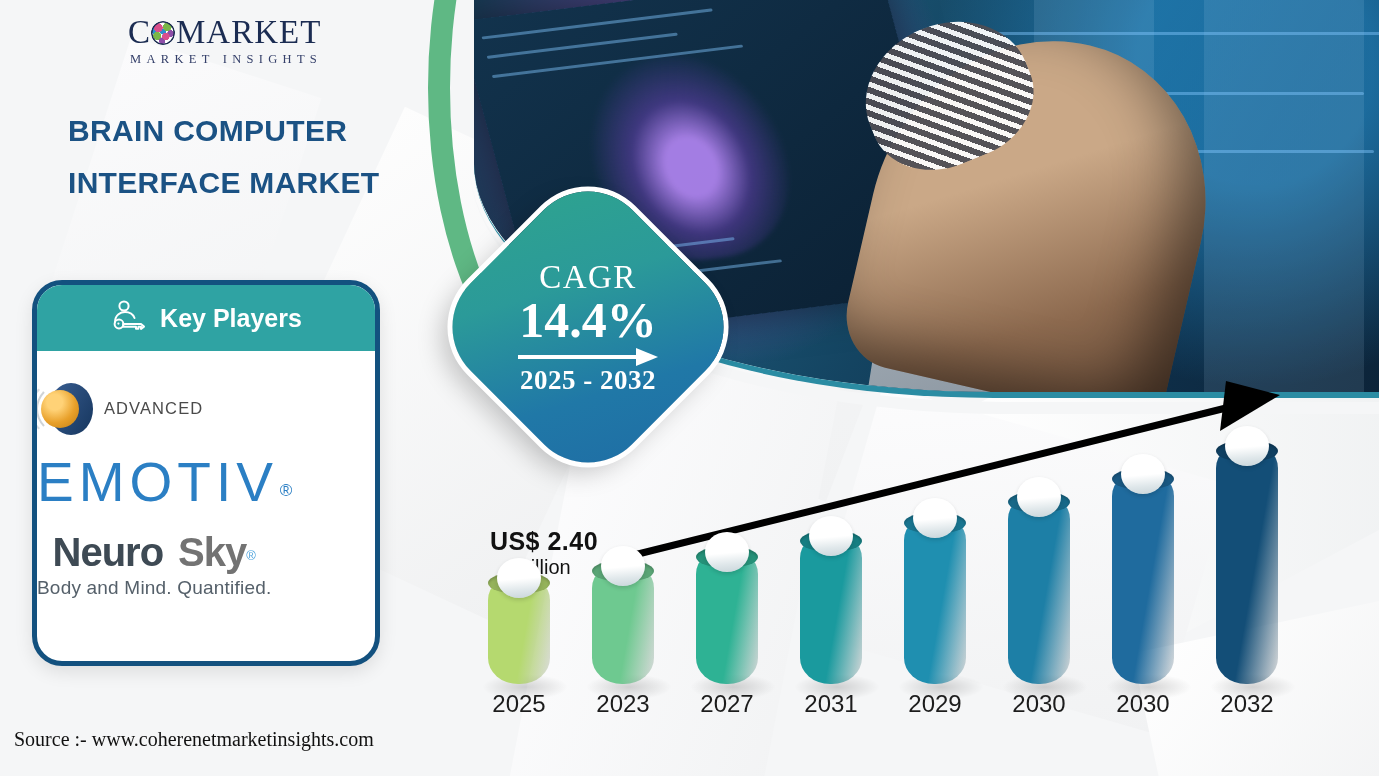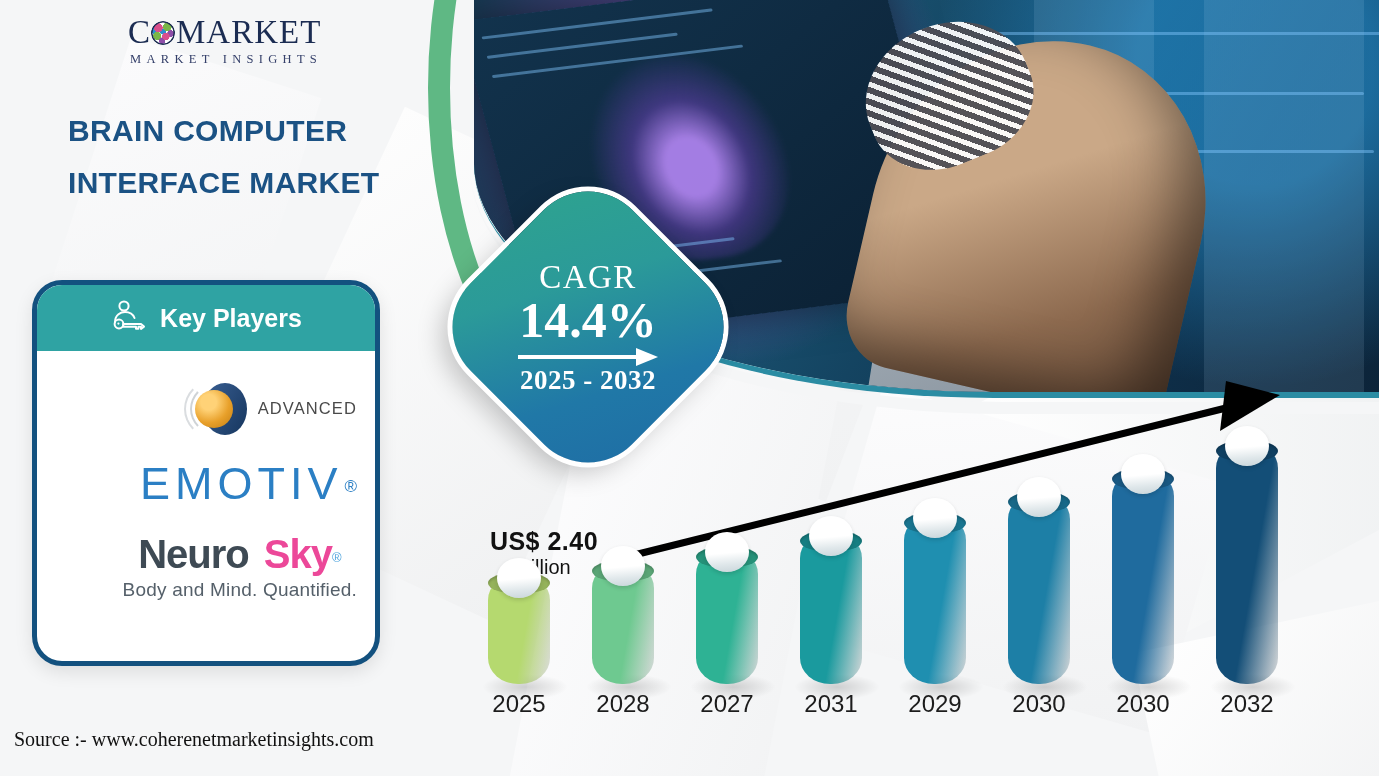--- a/index.html
+++ b/index.html
@@ -124,47 +124,47 @@
   
   #kp-card {
     position:absolute; left:32px; top:280px; width:348px; height:386px;
     border:5px solid #13517f; border-radius:30px; background:#fff; overflow:hidden;
     box-shadow:0 6px 18px rgba(0,0,0,.10);
   }
   #kp-head {
     height:66px; background:#2fa3a3; display:flex; align-items:center; justify-content:center; gap:12px;
   }
   #kp-head .label { color:#fff; font-size:25px; font-weight:bold; }
-  #kp-body { padding:16px 18px 10px; display:flex; flex-direction:column; align-items:flex-end; gap:6px; }
+  #kp-body { padding:16px 0 10px; display:flex; flex-direction:column; align-items:flex-start; }
 
   .abm { display:flex; align-items:center; gap:11px; margin-top:14px; }
   .abm-mark { position:relative; width:56px; height:56px; }
   .abm-mark .crescent {
     position:absolute; left:12px; top:2px; width:44px; height:52px; border-radius:50%;
     background:linear-gradient(120deg,#3a5f93,#16365e);
   }
   .abm-mark .ball {
     position:absolute; left:4px; top:9px; width:38px; height:38px; border-radius:50%;
     background:radial-gradient(circle at 36% 32%, #ffd277 0 22%, #e8a02a 58%, #c07c12 100%);
   }
   .abm-mark .arc {
     position:absolute; border:2px solid #cfd3d6; border-radius:50%;
     border-right-color:transparent; border-top-color:transparent; border-bottom-color:transparent;
   }
   .abm-mark .a1 { left:-1px; top:3px; width:50px; height:50px; }
   .abm-mark .a2 { left:-7px; top:-1px; width:58px; height:58px; border-color:transparent; border-left-color:#dadde0; }
   .abm-text { font-size:16.5px; letter-spacing:1.1px; color:#4a4a4a; line-height:1.45; }
 
   .emotiv { margin-top:20px; display:flex; align-items:flex-end; }
-  .emotiv .t { font-size:45px; color:#2b7fc4; letter-spacing:5px; line-height:.92; font-weight:400; }
+  .emotiv .t { font-size:55px; color:#2b7fc4; letter-spacing:5px; line-height:.92; font-weight:400; }
   .emotiv .r { font-size:17px; color:#2b7fc4; margin-left:2px; margin-bottom:7px; }
 
   .nsky { margin-top:22px; text-align:center; }
   .nsky .w1 { font-size:40px; font-weight:bold; color:#3e4a54; letter-spacing:-1px; }
-  .nsky .w2 { font-size:40px; font-weight:bold; color:#ec4899; letter-spacing:-1px;margin-left:15px; }
+  .nsky .w2 { font-size:40px; font-weight:bold; color:#737373; letter-spacing:-1px;margin-left:15px; }
   .nsky .reg { font-size:13px; color:#4fa4dd; vertical-align:super; }
   .nsky .tag { font-size:19px; color:#55606a; margin-top:2px; letter-spacing:.2px; }
 
   
   #cagr {
     position:absolute; left:474px; top:213px; width:228px; height:228px;
     transform:rotate(45deg);
     border-radius:62px;
     background:linear-gradient(118deg,#2ea38f 0%, #2b9a99 35%, #2078a7 72%, #1f6ea5 100%);
     box-shadow:0 0 0 5px #ffffff, 0 14px 26px rgba(0,0,0,.22);
@@ -347,21 +347,21 @@
           </div>
           <div class="bar-label">2025</div>
         </div>
         <div class="bar-col" style="left: 116px;">
           <div class="bar" style="height: 122px;">
             <div class="shadow"></div>
             <div class="body" style="background: linear-gradient(100deg, rgb(110, 201, 144) 0%, rgb(110, 201, 144) 58%, rgba(0, 0, 0, 0.12) 100%);"></div>
             <div class="rim" style="background: rgb(110, 201, 144); filter: brightness(0.82);"></div>
             <div class="cap" style="top: -16px;"></div>
           </div>
-          <div class="bar-label">2028</div>
+          <div class="bar-label">2023</div>
         </div>
         <div class="bar-col" style="left: 220px;">
           <div class="bar" style="height: 136px;">
             <div class="shadow"></div>
             <div class="body" style="background: linear-gradient(100deg, rgb(46, 178, 148) 0%, rgb(46, 178, 148) 58%, rgba(0, 0, 0, 0.12) 100%);"></div>
             <div class="rim" style="background: rgb(46, 178, 148); filter: brightness(0.82);"></div>
             <div class="cap" style="top: -16px;"></div>
           </div>
           <div class="bar-label">2027</div>
         </div>

